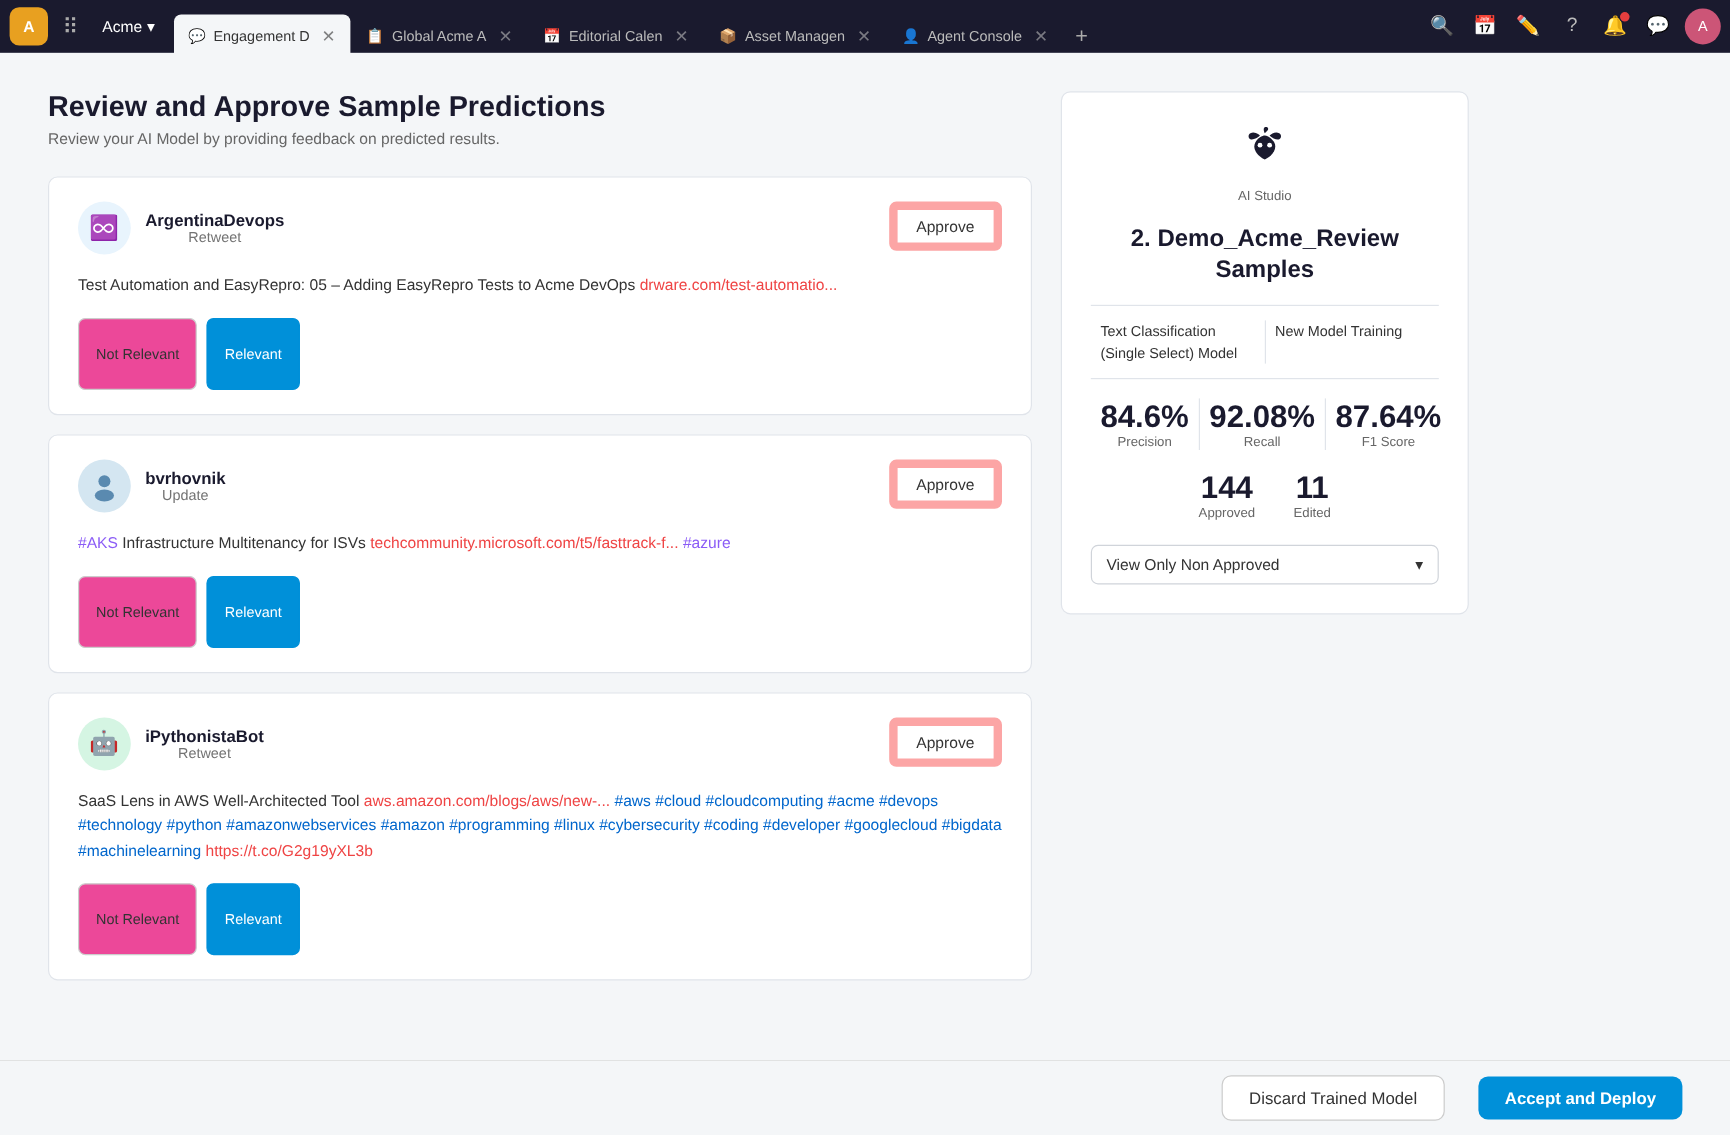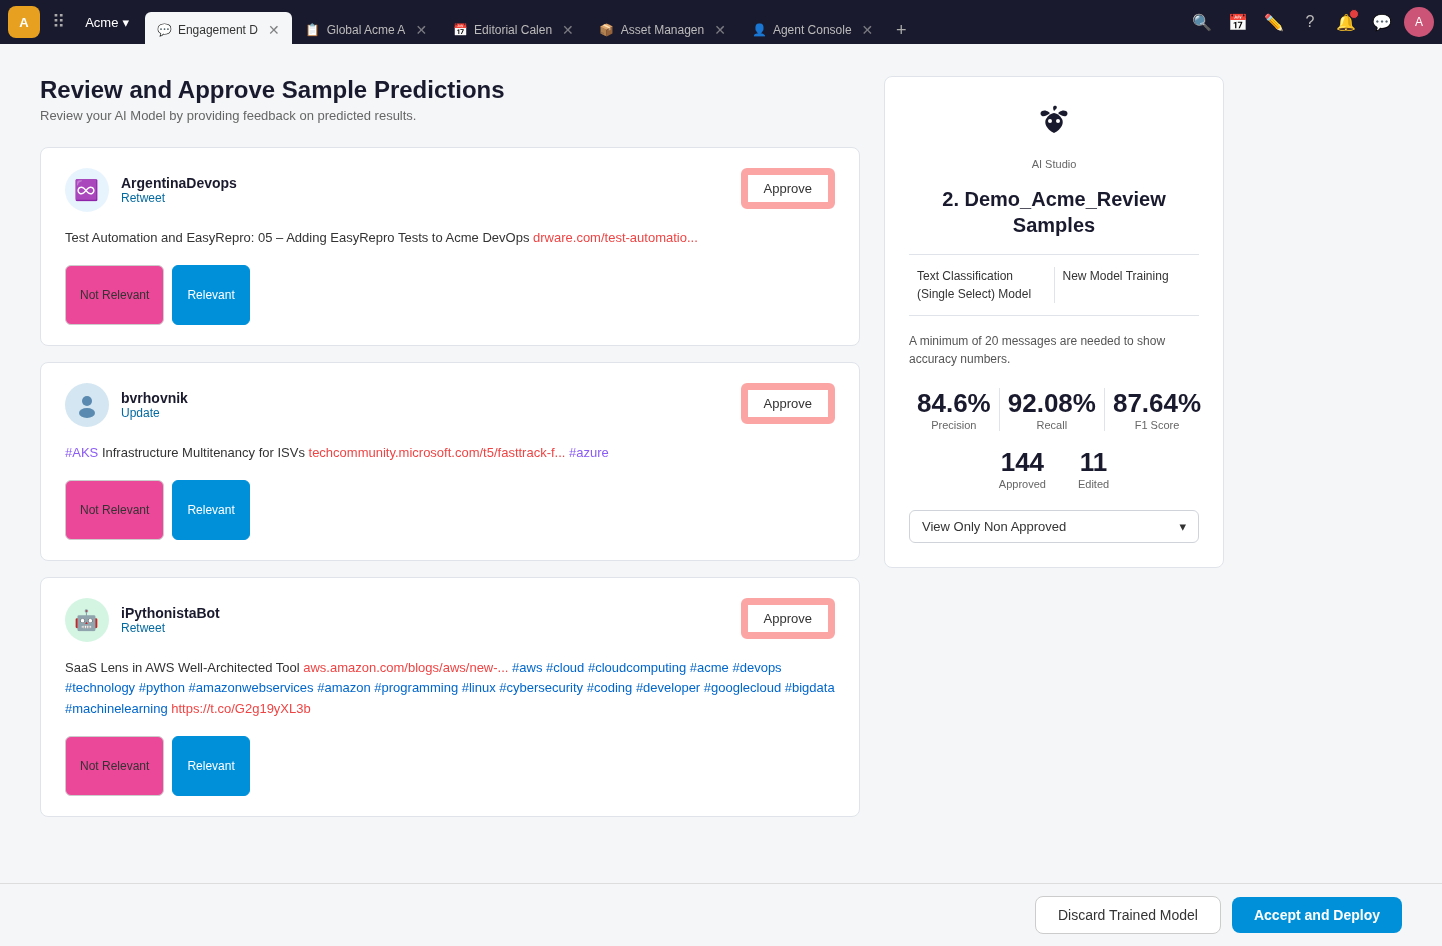--- a/index.html
+++ b/index.html
@@ -63,21 +63,21 @@
       padding: 20px 24px; margin-bottom: 16px;
     }
     .card-header { display: flex; align-items: flex-start; justify-content: space-between; margin-bottom: 16px; }
     .card-user { display: flex; align-items: center; gap: 12px; }
     .card-avatar {
       width: 44px; height: 44px; border-radius: 50%; background: #e0e4ea;
       overflow: hidden; display: flex; align-items: center; justify-content: center;
       font-size: 20px; flex-shrink: 0;
     }
     .card-username { font-size: 14px; font-weight: 600; color: #1a1a2e; }
-    .card-type { font-size: 12px; color: #0369a1; }
+    .card-type { font-size: 12px; color: #737373; text-align: center; }
     .approve-btn {
       border: 7px solid #fca5a5; background: #fff; border-radius: 6px;
       padding: 6px 16px; font-size: 13px; cursor: pointer; color: #333;
       font-weight: 500;
     }
 
     .card-body { font-size: 13px; color: #333; line-height: 1.6; margin-bottom: 16px; }
     .card-link { color: #ef4444; text-decoration: none; }
     .card-hashtag { color: #8b5cf6; text-decoration: none; }
 
@@ -126,21 +126,21 @@
       display: flex; align-items: center; justify-content: space-between;
       border: 1px solid #d0d4da; border-radius: 6px; padding: 8px 12px;
       cursor: pointer; background: #fff; font-size: 13px; color: #333;
     }
 
     
     .bottom-bar {
       position: fixed; bottom: 0; right: 0; left: 0;
       background: #f4f6f8; border-top: 1px solid #ddd;
       display: flex; align-items: center; justify-content: flex-end;
-      padding: 12px 40px; gap: 11px; z-index: 100;
+      padding: 12px 40px; gap: 28px; z-index: 100;
     }
     .btn-discard {
       border: 1px solid #ccc; background: #fff; border-radius: 8px;
       padding: 10px 22px; font-size: 14px; cursor: pointer; color: #333; font-weight: 500;
     }
     .btn-accept {
       border: none; background: #0090d9; border-radius: 8px;
       padding: 10px 22px; font-size: 14px; cursor: pointer; color: #fff; font-weight: 600;
     }
   </style>
@@ -292,21 +292,20 @@
         </svg>
       </div>
       <div class="ai-label">AI Studio</div>
       <div class="ai-title">2. Demo_Acme_Review Samples</div>
 
       <div class="ai-meta">
         <div class="ai-meta-item">Text Classification (Single Select) Model</div>
         <div class="ai-meta-item">New Model Training</div>
       </div>
 
-      <div class="ai-note">A minimum of 20 messages are needed to show accuracy numbers.</div>
 
       <div class="ai-stats">
         <div class="ai-stat">
           <div class="ai-stat-value">84.6%</div>
           <div class="ai-stat-label">Precision</div>
         </div>
         <div class="ai-stat">
           <div class="ai-stat-value">92.08%</div>
           <div class="ai-stat-label">Recall</div>
         </div>

